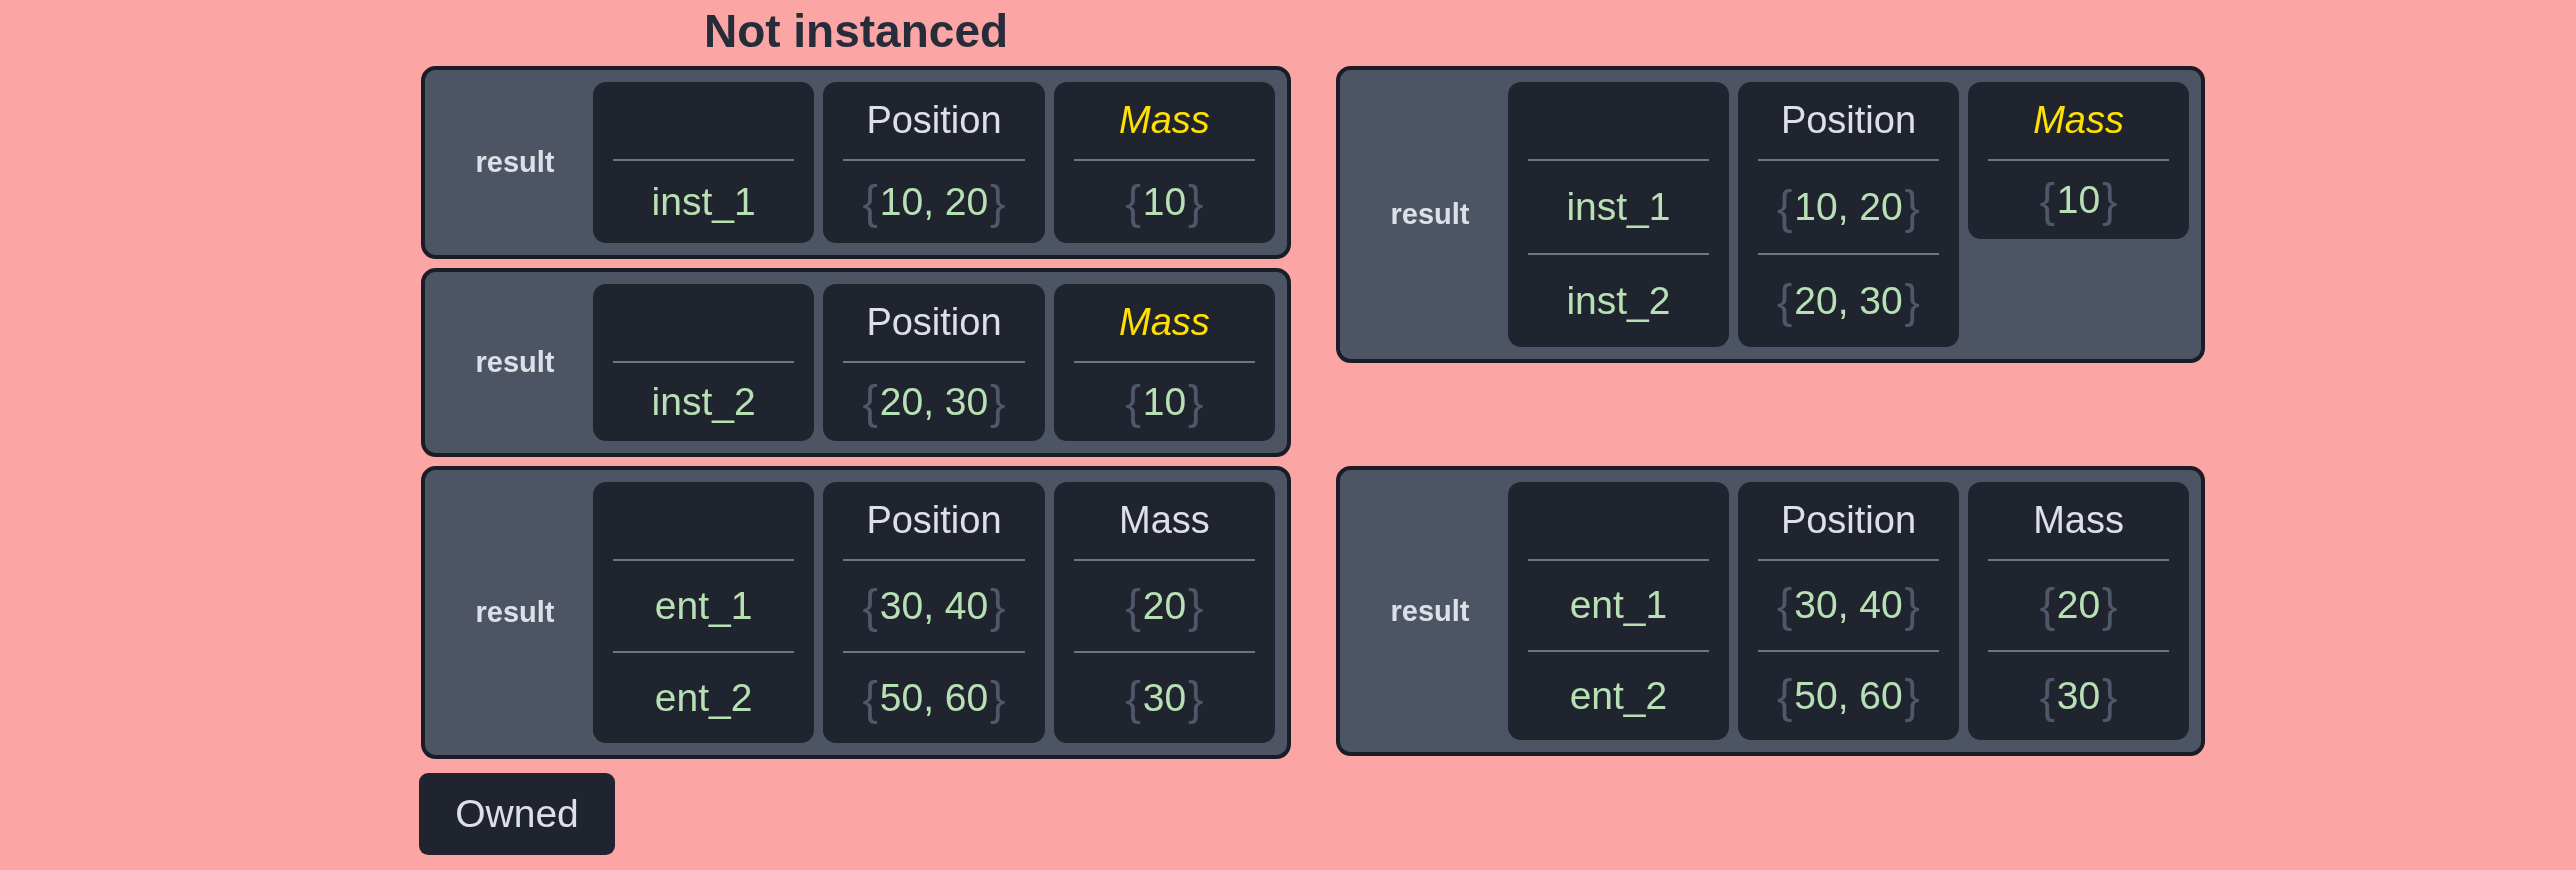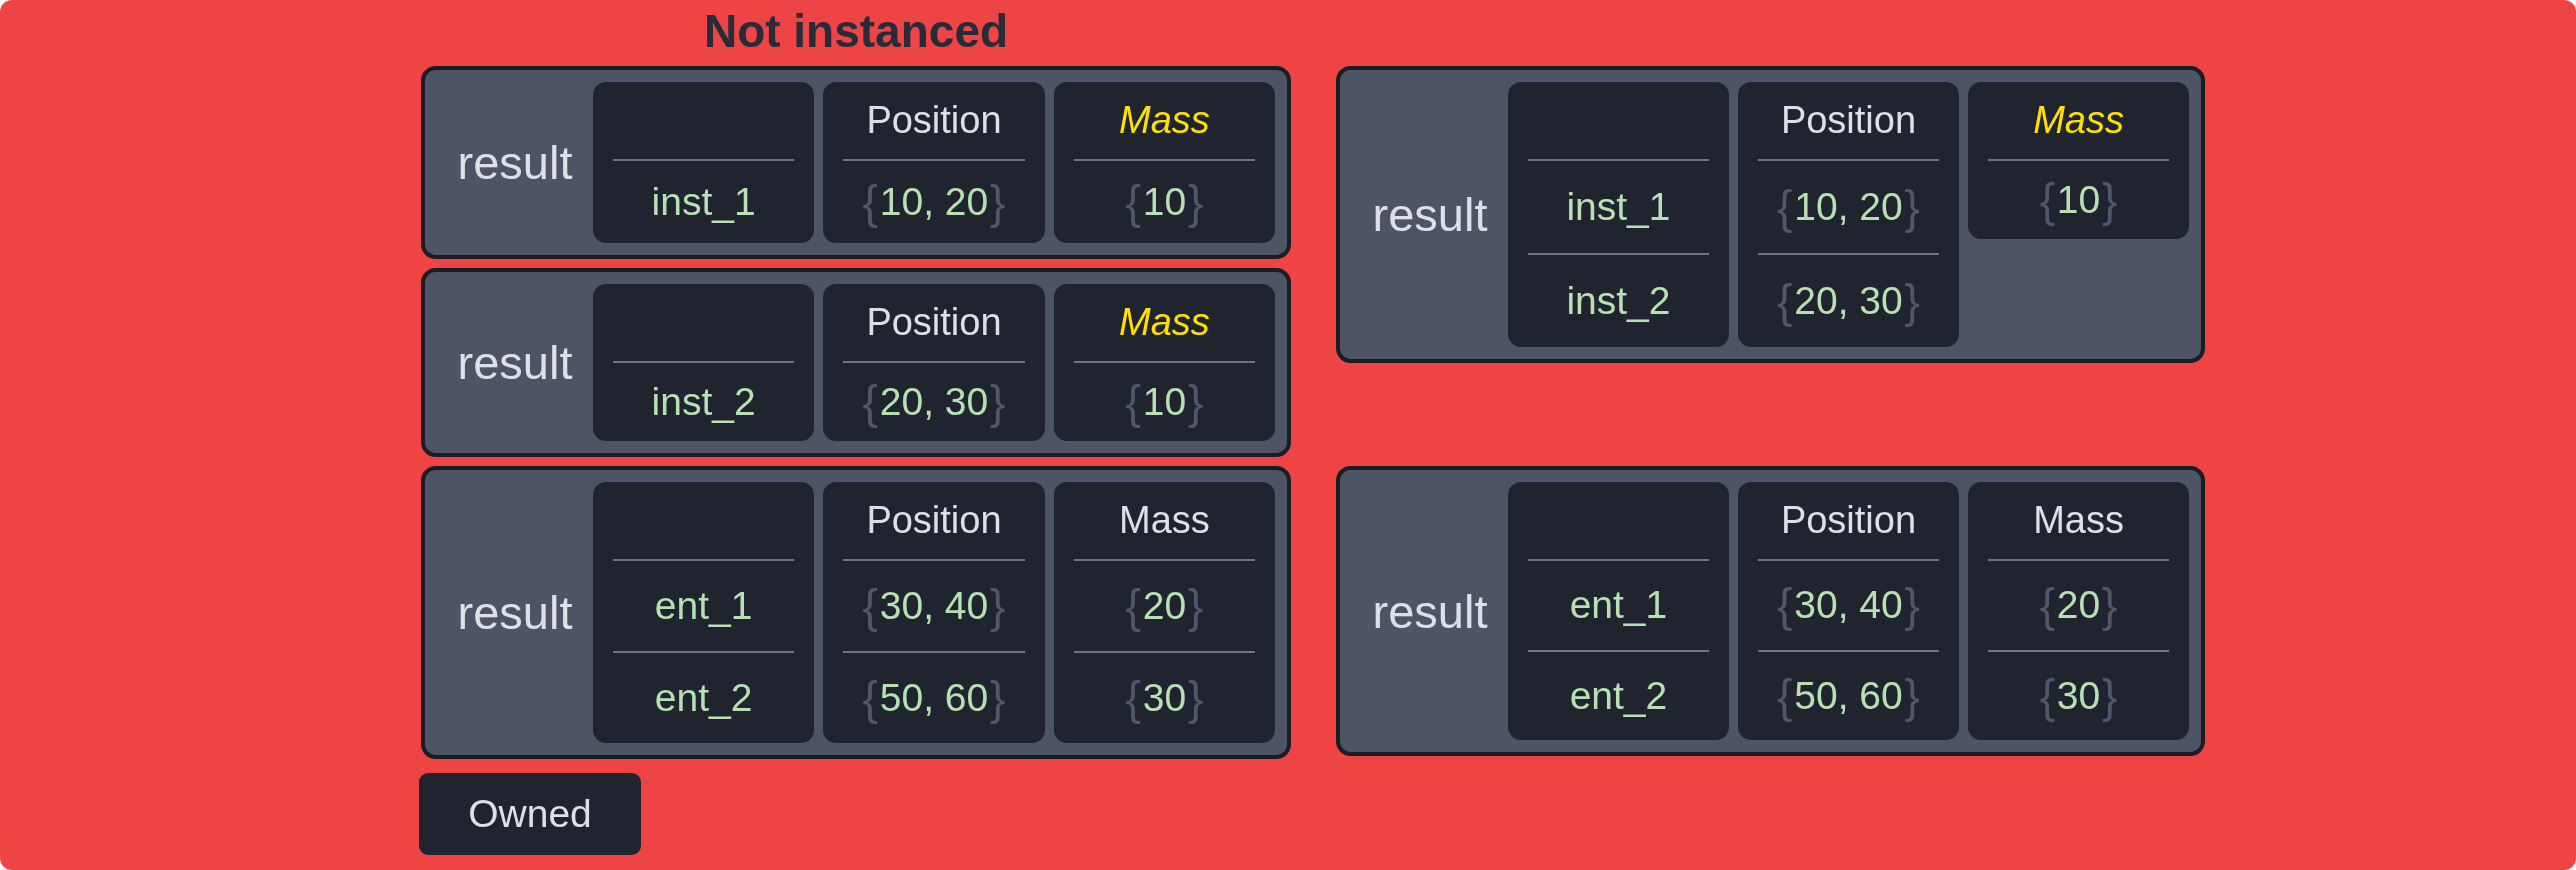--- a/index.html
+++ b/index.html
@@ -5,23 +5,22 @@
   html, body {
     margin: 0;
     padding: 0;
     background: #ffffff;
     font-family: "Liberation Sans", sans-serif;
   }
   #canvas {
     position: relative;
     width: 2576px;
     height: 870px;
-    background: #ef4444;
+    background: #fca5a5;
     overflow: hidden;
-    border-radius: 12px;
   }
 
   
   .section-title {
     position: absolute;
     top: 1.8px;
     height: 59px;
     display: flex;
     align-items: center;
     justify-content: center;
@@ -48,21 +47,22 @@
   #i-t1  { left: 1336px; top: 66px;  width: 869px; height: 297px; }
   #i-t2  { left: 1336px; top: 466px; width: 869px; height: 290px; }
 
   .row-label {
     width: 156px;
     flex: 0 0 156px;
     display: flex;
     align-items: center;
     justify-content: center;
     color: #dde0e6;
-    font-size: 47px;
+    font-size: 29px;
+    font-weight: bold;
   }
   .cells {
     flex: 1;
     display: flex;
     gap: 9.2px;
   }
   .cell {
     flex: 1;
     background: #20242e;
     border-radius: 13px;
@@ -117,21 +117,21 @@
 
   
   .legend {
     position: absolute;
     left: 419px;
     top: 773px;
     display: flex;
     gap: 14.7px;
   }
   .legend-box {
-    width: 222px;
+    width: 196px;
     height: 82px;
     box-sizing: border-box;
     background: #20242e;
     border-radius: 9.2px;
     display: flex;
     align-items: center;
     justify-content: center;
     font-size: 39px;
   }
   .legend-box .owned-label { color: #dde0e6; }

